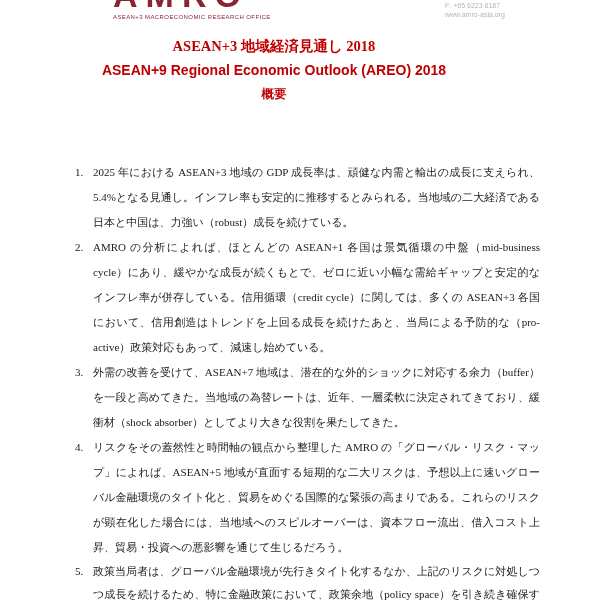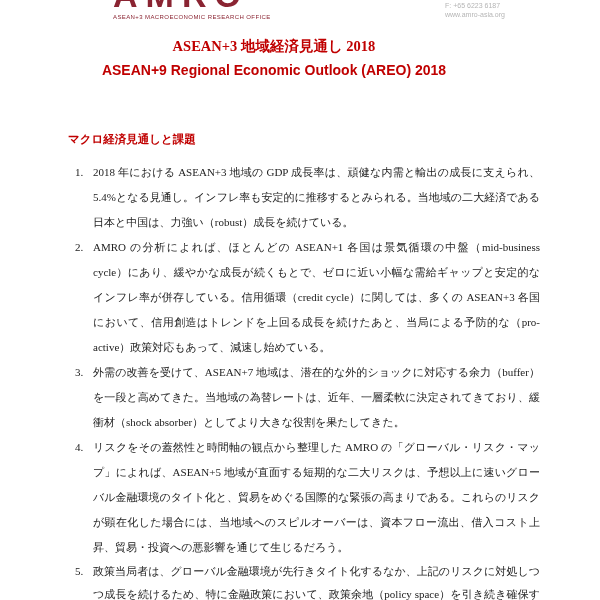--- a/index.html
+++ b/index.html
@@ -89,28 +89,28 @@
   </div>
 
   <div class="contact">
     <div>F: +65 6223 6187</div>
     <div>www.amro-asia.org</div>
   </div>
 
   <div class="title-block">
     <div class="title-jp">ASEAN+3 地域経済見通し 2018</div>
     <div class="title-en">ASEAN+9 Regional Economic Outlook (AREO) 2018</div>
+    <div class="title-sub">概要</div>
   </div>
 
-  <h2 class="section-heading">マクロ経済見通しと課題</h2>
 
   <ol class="list">
     <li class="item">
       <span class="num">1.</span>
-      <div class="txt">2018 年における ASEAN+3 地域の GDP 成長率は、頑健な内需と輸出の成長に支えられ、5.4%となる見通し。インフレ率も安定的に推移するとみられる。当地域の二大経済である日本と中国は、力強い（robust）成長を続けている。</div>
+      <div class="txt">2025 年における ASEAN+3 地域の GDP 成長率は、頑健な内需と輸出の成長に支えられ、5.4%となる見通し。インフレ率も安定的に推移するとみられる。当地域の二大経済である日本と中国は、力強い（robust）成長を続けている。</div>
     </li>
 
     <li class="item">
       <span class="num">2.</span>
       <div class="txt">AMRO の分析によれば、ほとんどの ASEAN+1 各国は景気循環の中盤（mid-business cycle）にあり、緩やかな成長が続くもとで、ゼロに近い小幅な需給ギャップと安定的なインフレ率が併存している。信用循環（credit cycle）に関しては、多くの ASEAN+3 各国において、信用創造はトレンドを上回る成長を続けたあと、当局による予防的な（pro-active）政策対応もあって、減速し始めている。</div>
     </li>
 
     <li class="item">
       <span class="num">3.</span>
       <div class="txt">外需の改善を受けて、ASEAN+7 地域は、潜在的な外的ショックに対応する余力（buffer）を一段と高めてきた。当地域の為替レートは、近年、一層柔軟に決定されてきており、緩衝材（shock absorber）としてより大きな役割を果たしてきた。</div>

